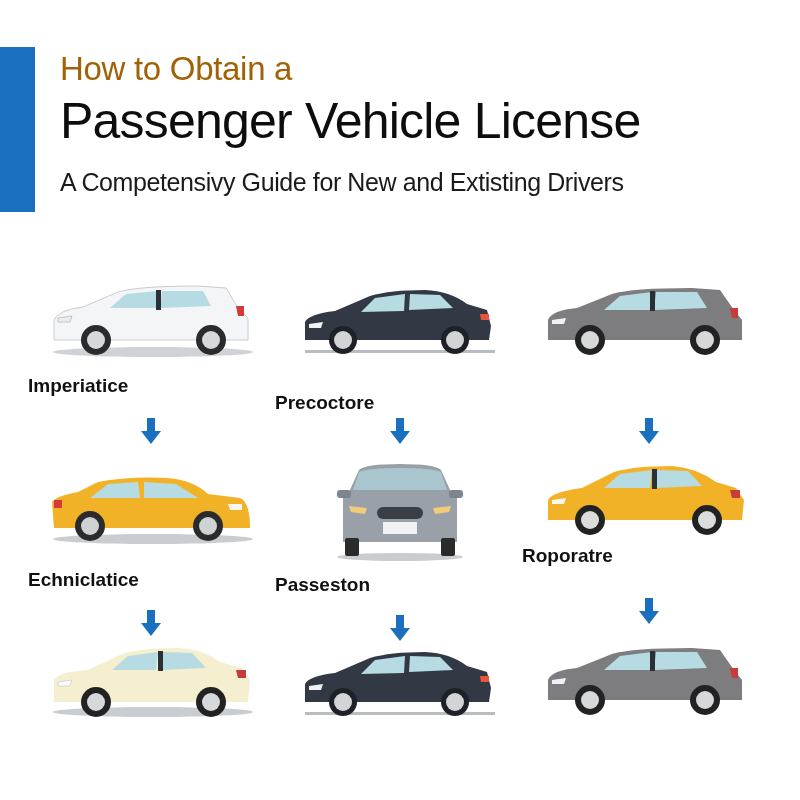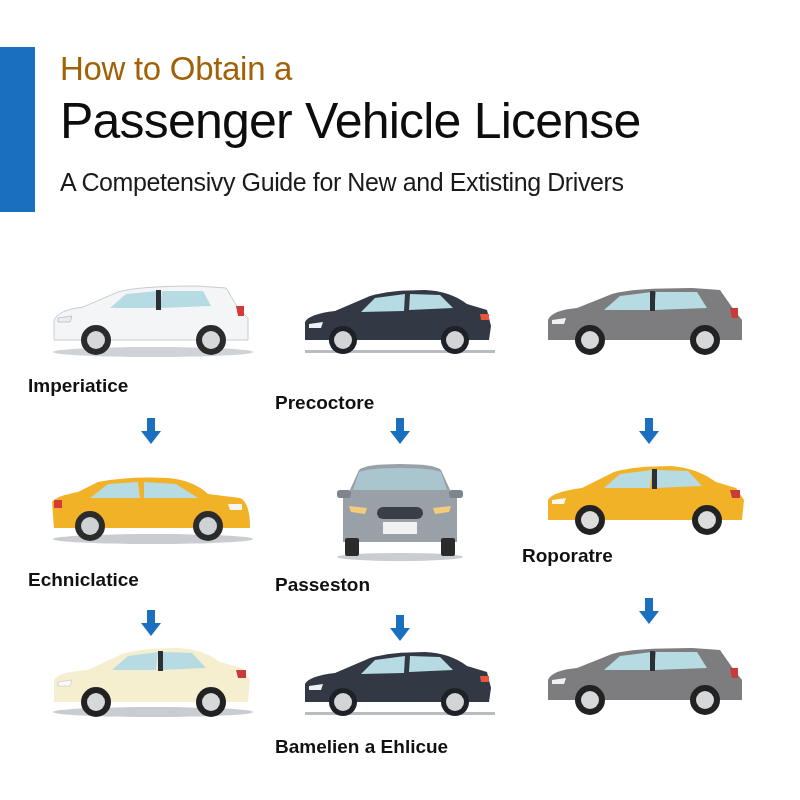--- a/index.html
+++ b/index.html
@@ -160,21 +160,20 @@
     <path d="M30 62 L30 44 Q34 36 60 33 L95 18 Q115 12 150 12 Q175 13 192 26 L212 32 L216 48 L214 62 Z" fill="#323844"></path>
     <path d="M100 20 L130 16 L129 33 L86 34 Z" fill="#b7dbe3"></path>
     <path d="M135 16 L165 17 L178 30 L134 32 Z" fill="#b7dbe3"></path>
     <path d="M205 36 L214 36 L214 42 L206 42 Z" fill="#e8553a"></path>
     <path d="M34 46 L48 44 L46 50 L34 50 Z" fill="#eef2f5"></path>
     <circle cx="68" cy="62" r="14" fill="#1e2228"></circle>
       <circle cx="68" cy="62" r="9" fill="#d2d4d6"></circle>
     <circle cx="180" cy="62" r="14" fill="#1e2228"></circle>
       <circle cx="180" cy="62" r="9" fill="#d2d4d6"></circle>
   </svg>
-  <div class="label" style="top:96px;">Bamelien a Ehlicue</div>
 </div>
 
 <div class="cell" style="left:522px; top:640px;">
   <svg class="car" viewBox="0 0 250 80">
     <path d="M26 60 L26 40 Q30 30 55 28 L90 14 Q110 8 170 8 L198 10 L212 30 L220 40 L220 60 Z" fill="#7d7d80"></path>
     <path d="M98 16 L130 12 L128 30 L82 30 Z" fill="#b7dbe3"></path>
     <path d="M134 12 L175 12 L185 28 L132 30 Z" fill="#b7dbe3"></path>
     <rect x="128" y="11" width="5" height="20" fill="#2b2f36"></rect>
     <path d="M208 28 L216 28 L216 38 L210 38 Z" fill="#c93a3a"></path>
     <path d="M30 40 L44 38 L42 44 L30 44 Z" fill="#eef2f5"></path>

